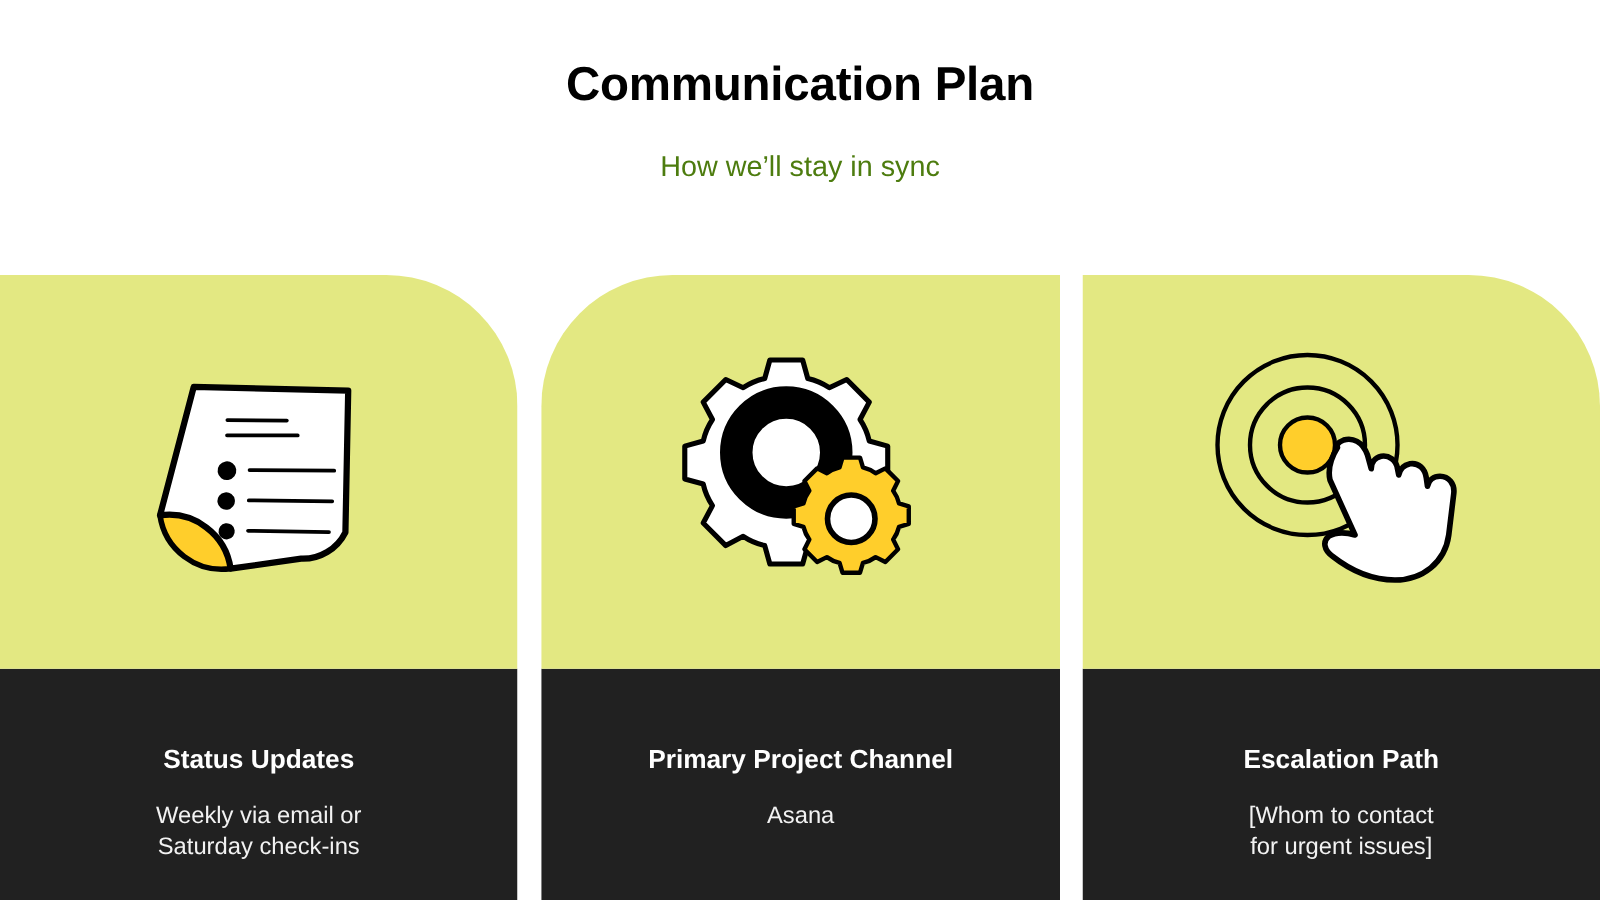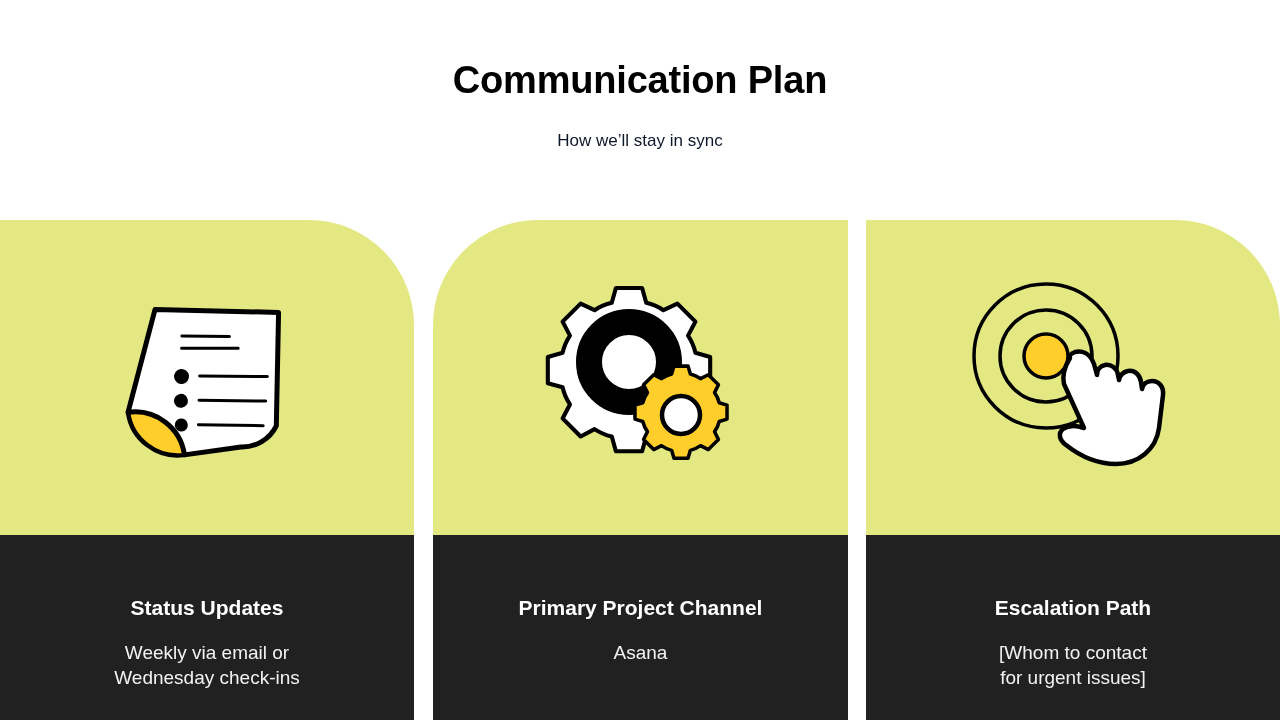--- a/index.html
+++ b/index.html
@@ -24,35 +24,35 @@
   #header {
     position: absolute;
     top: 0;
     left: 0;
     width: 1280px;
     height: 210px;
     text-align: center;
   }
 
   #slide-title {
-    margin: 12px;
+    margin: 0;
     padding-top: 44px;
     font-size: 38px;
     font-weight: bold;
     letter-spacing: -0.2px;
     color: #000000;
     line-height: 48px;
   }
 
   #slide-subtitle {
-    margin: 0;
+    margin: 16px;
     padding-top: 10px;
-    font-size: 17px;
+    font-size: 23px;
     font-weight: normal;
-    color: #0f172a;
+    color: #4d7c0f;
     line-height: 30px;
   }
 
   
   #cards {
     position: absolute;
     top: 220px;
     left: 0;
     width: 1280px;
     height: 500px;
@@ -151,21 +151,21 @@
               <line x1="94" y1="116" x2="160" y2="126" stroke="#000000" stroke-width="3" stroke-linecap="round"></line>
               <circle cx="73" cy="138" r="6.5" fill="#000000"></circle>
               <line x1="90" y1="140" x2="154" y2="150" stroke="#000000" stroke-width="3" stroke-linecap="round"></line>
             </g>
           </svg>
         </span>
       </div>
       <div class="card-body">
         <h2 class="card-title">Status Updates</h2>
         <p class="card-desc">Weekly via email or
-Wednesday check-ins</p>
+Saturday check-ins</p>
       </div>
     </div>
 
     <div class="card card-2">
       <div class="card-media">
         <span>
           <svg class="icon-svg" width="200" height="195" viewBox="0 0 200 195" xmlns="http://www.w3.org/2000/svg">
 
             <g transform="translate(88 82)">
               <path d="M -16 -78 L 16 -78 L 21 -60 A 62 62 0 0 1 42 -51 L 59 -59 L 81 -37 L 72 -20

